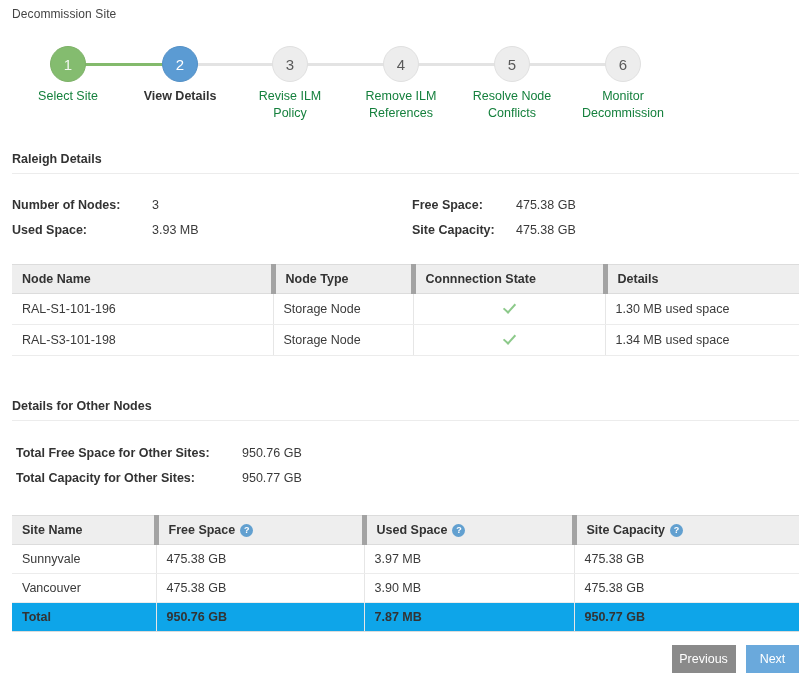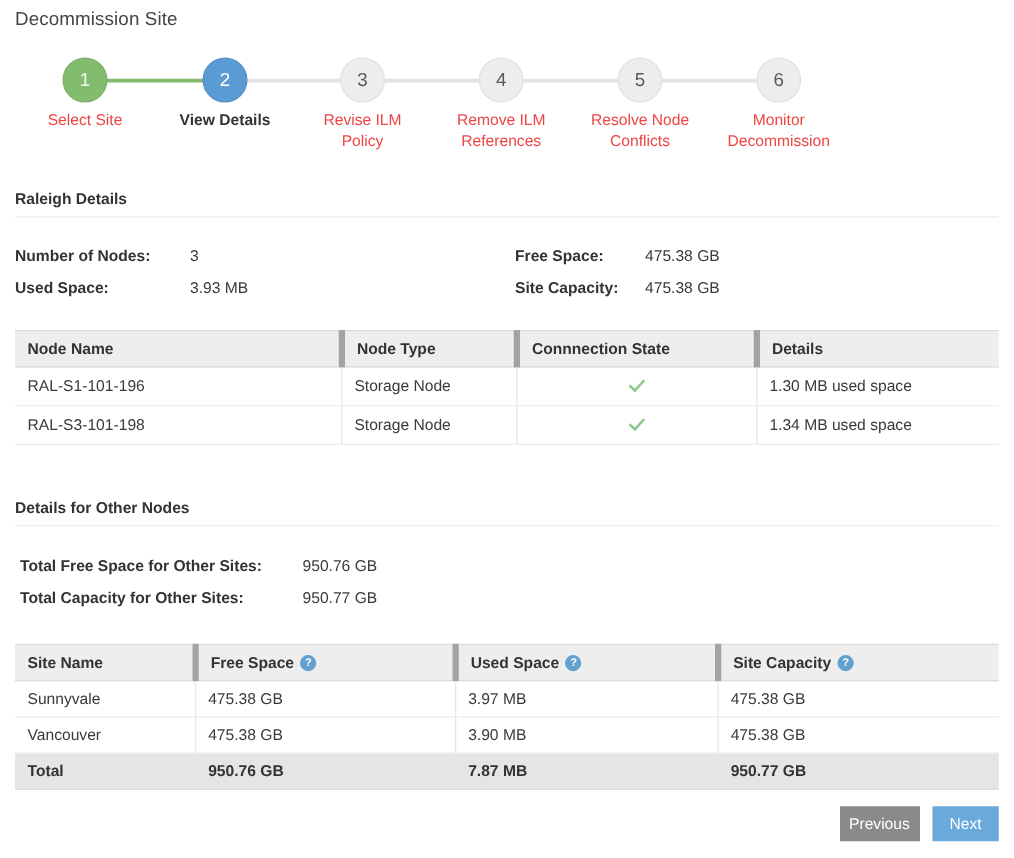--- a/index.html
+++ b/index.html
@@ -11,21 +11,21 @@
     font-family: "Liberation Sans", sans-serif;
     color: #333333;
     overflow: hidden;
   }
   .page { position: relative; width: 811px; height: 686px; }
 
   
   .page-title {
     position: absolute;
     left: 12px; top: 7px;
-    font-size: 15px;
+    font-size: 12px;
     color: #444444;
     font-weight: 400;
     letter-spacing: .1px;
   }
 
   
   .wizard {
     position: absolute;
     left: 12px; top: 46px;
     width: 680px;
@@ -66,21 +66,21 @@
   }
   .wz-circle.c-idle {
     background: #ededed;
     color: #5a5a5a;
     border: 1px solid #e0e0e0;
   }
   .wz-label {
     margin-top: 6px;
     font-size: 12.5px;
     line-height: 17px;
-    color: #ef4444;
+    color: #15803d;
     white-space: nowrap;
     transform: translateX(-50%);
     position: relative;
     left: 50%;
     display: inline-block;
   }
   .wz-label.bold { font-weight: bold; color: #333; }
   .wz-label .ln { display: block; }
 
   
@@ -128,21 +128,21 @@
     padding: 7px 10px;
     border-right: 1px solid #e6e6e6;
     border-bottom: 1px solid #ececec;
     color: #3a3a3a;
     vertical-align: middle;
     white-space: nowrap;
   }
   table.grid td:last-child { border-right: none; }
   table.grid tr.alt td { background: #f7f7f7; }
   table.grid tr.total td {
-    background: #e5e5e5;
+    background: #0ea5e9;
     font-weight: bold;
     color: #333;
     border-bottom: 1px solid #dcdcdc;
   }
   td.center { text-align: center; }
 
   .check {
     display: inline-block;
     width: 13px; height: 13px;
     position: relative;

